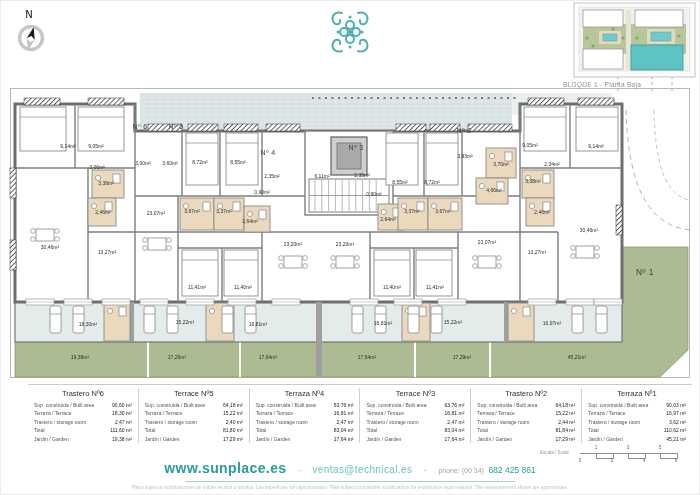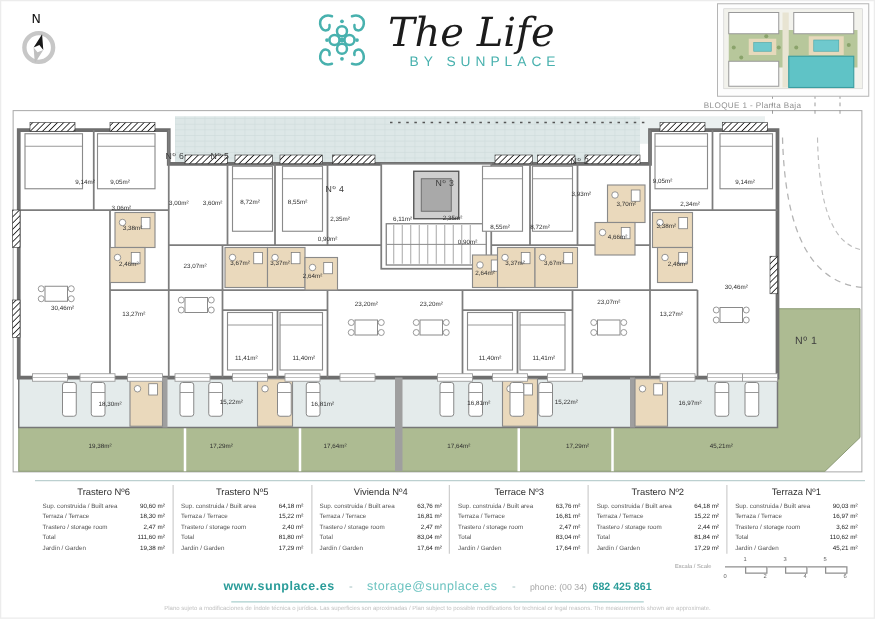--- a/index.html
+++ b/index.html
@@ -26,25 +26,25 @@
   .trow{display:flex;justify-content:space-between;font-size:5px;line-height:8.4px;color:#555;white-space:nowrap;}
   .tvalue{color:#222;margin-left:4px;}
   
   .scalebar{position:absolute;left:540px;top:444px;width:152px;height:18px;}
   .scale-label{position:absolute;left:0;top:6px;font-size:4.6px;color:#9a9a9a;}
   .scale-line{position:absolute;left:40px;top:9px;width:96px;height:1px;background:#8f8f8f;}
   .scale-box{position:absolute;top:9px;width:16px;height:4px;border:0.5px solid #8f8f8f;background:#fff;}
   .scale-num{position:absolute;width:10px;text-align:center;font-size:4.6px;color:#666;}
   
   .footer{position:absolute;left:0;right:0;top:459px;text-align:center;white-space:nowrap;}
-  .f-web{font-size:10px;font-weight:bold;color:#2a9c99;letter-spacing:.4px;}
+  .f-web{font-size:14px;font-weight:bold;color:#2a9c99;letter-spacing:.4px;}
   .f-sep{font-size:9px;color:#9fbfbe;margin:0 7px;}
   .f-mail{font-size:10px;color:#6cc3c0;letter-spacing:.4px;}
   .f-phlabel{font-size:7px;color:#a5a5a5;}
-  .f-phnum{font-size:8.5px;font-weight:bold;color:#2a9c99;}
+  .f-phnum{font-size:8.5px;font-weight:normal;color:#2a9c99;}
   .footer-rule{position:absolute;left:185px;top:481px;width:330px;height:1px;background:#aacfce;}
   .disclaimer{position:absolute;left:0;right:0;top:485px;text-align:center;font-size:4.8px;color:#c2c2c2;white-space:nowrap;}
 </style>
 </head>
 <body>
 
 <svg id="plan-svg" width="700" height="495">
   <defs>
     <pattern id="hatch" width="3.5" height="3.5" patternTransform="rotate(45)" patternUnits="userSpaceOnUse">
       <rect width="3.5" height="3.5" fill="#ffffff"></rect>
@@ -379,24 +379,20 @@
         <circle cx="22" cy="32" r="4"></circle>
     </g>
     <g fill="#48b1ae">
       <circle cx="22" cy="25" r="2"></circle>
         <circle cx="22" cy="10" r="1.5"></circle>
         <circle cx="10" cy="25" r="1.5"></circle>
       <circle cx="34" cy="25" r="1.5"></circle>
         <circle cx="22" cy="40" r="1.5"></circle>
     </g>
   </svg>
-  <div class="logo-text">
-    <span class="logo-title">The Life</span>
-    <span class="logo-sub">BY SUNPLACE</span>
-  </div>
 </div>
 
 <svg class="siteplan" width="124" height="78">
   <rect x="1" y="1" width="121" height="74" fill="#fdfdfd" stroke="#b5b5b5" stroke-width="0.8"></rect>
   <rect x="6" y="5" width="111" height="64" fill="#f2f2ec" stroke="#cfcfcf" stroke-width="0.5"></rect>
   <rect x="10" y="22" width="103" height="30" fill="#b7c79b"></rect>
   <rect x="53" y="8" width="5" height="60" fill="#e8e4d2"></rect>
   <rect x="26" y="29" width="22" height="13" fill="#e6d9bb"></rect>
   <rect x="74" y="27" width="28" height="15" fill="#e6d9bb"></rect>
   <rect x="30" y="32" width="14" height="7" fill="#6fc9cd" stroke="#4aa6aa" stroke-width="0.5"></rect>
@@ -436,21 +432,21 @@
       <div class="trow">
         <span>Total</span>
         <span class="tvalue">111,60 m²</span>
       </div>
       <div class="trow">
         <span>Jardín / Garden</span>
         <span class="tvalue">19,38 m²</span>
       </div>
     </div>
     <div class="unit-table">
-      <div class="unit-title">Trastero Nº5</div>
+      <div class="unit-title">Terrace Nº5</div>
       <div class="trow">
         <span>Sup. construida / Built area</span>
         <span class="tvalue">64,18 m²</span>
       </div>
       <div class="trow">
         <span>Terraza / Terrace</span>
         <span class="tvalue">15,22 m²</span>
       </div>
       <div class="trow">
         <span>Trastero / storage room</span>
@@ -459,21 +455,21 @@
       <div class="trow">
         <span>Total</span>
         <span class="tvalue">81,80 m²</span>
       </div>
       <div class="trow">
         <span>Jardín / Garden</span>
         <span class="tvalue">17,29 m²</span>
       </div>
     </div>
     <div class="unit-table">
-      <div class="unit-title">Vivienda Nº4</div>
+      <div class="unit-title">Terraza Nº4</div>
       <div class="trow">
         <span>Sup. construida / Built area</span>
         <span class="tvalue">63,76 m²</span>
       </div>
       <div class="trow">
         <span>Terraza / Terrace</span>
         <span class="tvalue">16,81 m²</span>
       </div>
       <div class="trow">
         <span>Trastero / storage room</span>
@@ -572,19 +568,19 @@
       <span class="scale-num" style="left: 35px; top: 14px;">0</span>
       <span class="scale-num" style="left: 67px; top: 14px;">2</span>
       <span class="scale-num" style="left: 99px; top: 14px;">4</span>
       <span class="scale-num" style="left: 131px; top: 14px;">6</span>
     </div>
 </div>
 
 <div class="footer">
   <span class="f-web">www.sunplace.es</span>
   <span class="f-sep">-</span>
-  <span class="f-mail">storage@sunplace.es</span>
+  <span class="f-mail">ventas@technical.es</span>
   <span class="f-sep">-</span>
   <span class="f-phlabel">phone: (00 34)</span>
   <span class="f-phnum">682 425 861</span>
 </div>
 <div class="footer-rule"></div>
 <div class="disclaimer">Plano sujeto a modificaciones de índole técnica o jurídica. Las superficies son aproximadas / Plan subject to possible modifications for technical or legal reasons. The measurements shown are approximate.</div>
 
 </body></html>

